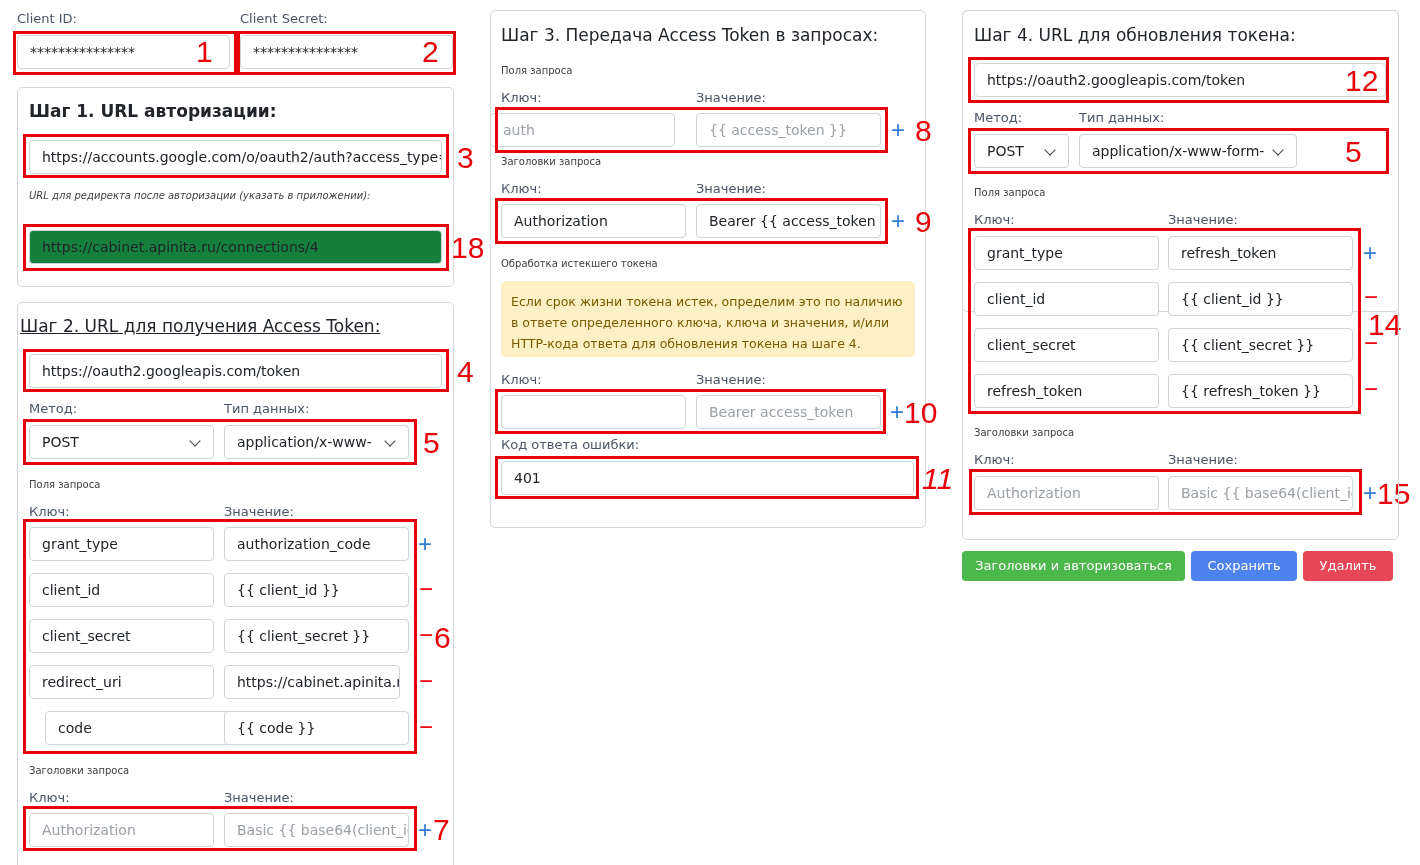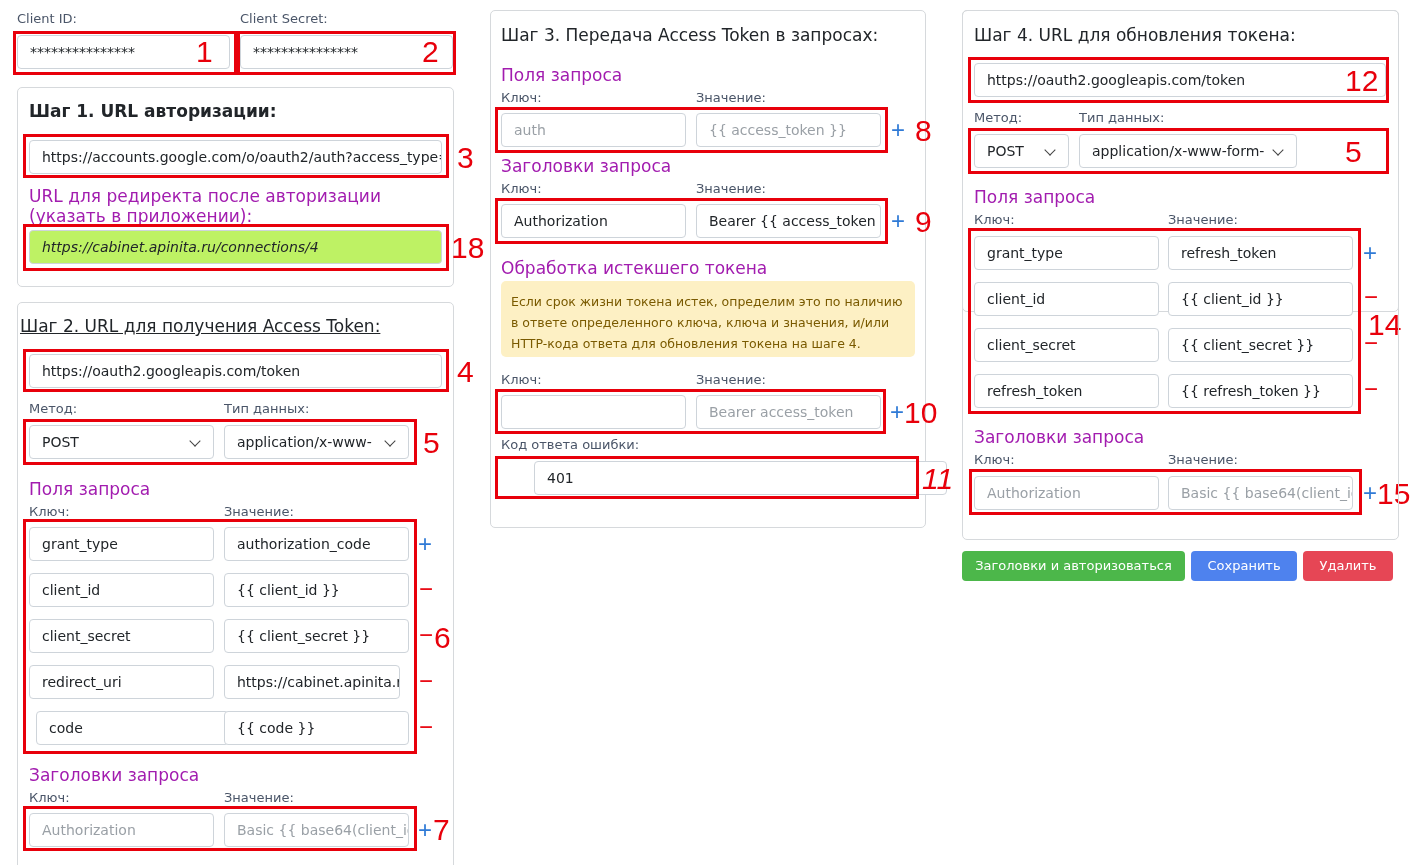--- a/index.html
+++ b/index.html
@@ -1,49 +1,49 @@
 <!DOCTYPE html>
 <html><head>
 <meta charset="utf-8">
 <style>
 *{box-sizing:border-box;margin:0;padding:0;}
 body{width:1420px;height:865px;background:#fff;font-family:"DejaVu Sans","Liberation Sans",sans-serif;color:#212529;position:relative;overflow:hidden;font-size:14px;}
 .lbl{position:absolute;font-size:13px;color:#4a5568;}
 .input{position:absolute;height:34px;border:1px solid #ced4da;border-radius:4px;background:#fff;font-size:14px;padding:0 12px;line-height:32px;white-space:nowrap;overflow:hidden;color:#212529;}
 .input.ph{color:#9aa0a6;}
-.input.ro{background:#bef264;font-style:italic;}
+.input.ro{background:#15803d;}
 .sel::after{content:"";position:absolute;right:14px;top:11px;width:7px;height:7px;border-right:1.5px solid #444;border-bottom:1.5px solid #444;transform:rotate(45deg);}
 .card{position:absolute;border:1px solid #d6d9dc;border-radius:5px;background:#fff;}
 .h{position:absolute;font-size:17px;color:#212529;}
 .red{position:absolute;border:3px solid #e8000b;}
 .num{position:absolute;color:#e8000b;font-family:"Liberation Sans",sans-serif;font-size:30px;line-height:30px;}
 .plus{position:absolute;color:#2f7ad6;font-size:24px;line-height:24px;font-family:"Liberation Sans",sans-serif;}
 .minus{position:absolute;color:#e8000b;font-size:24px;line-height:24px;font-family:"Liberation Sans",sans-serif;}
-.sub{position:absolute;font-size:17px;color:#a21caf;}
+.sub{position:absolute;font-size:10px;color:#404040;}
 .note{position:absolute;background:#fdf0c4;border-radius:5px;color:#7a5a00;font-size:12.5px;line-height:21px;padding:10px 10px;}
 .btn{position:absolute;height:30px;border-radius:4px;color:#fff;font-size:13px;text-align:center;line-height:30px;}
 </style>
 </head>
 <body>
 
 <div class="lbl" style="left:17px;top:11px;">Client ID:</div>
 <div class="input" style="left:17px;top:35px;width:213px;">***************</div>
 <div class="lbl" style="left:240px;top:11px;">Client Secret:</div>
 <div class="input" style="left:240px;top:35px;width:213px;">***************</div>
 <div class="red" style="left:13px;top:31px;width:224px;height:44px;"></div>
 <div class="red" style="left:237px;top:31px;width:219px;height:44px;"></div>
 <div class="num" style="left:196px;top:37px;">1</div>
 <div class="num" style="left:422px;top:37px;">2</div>
 
 <div class="card" style="left:17px;top:87px;width:437px;height:200px;"></div>
 <div class="h" style="left:29px;top:101px;font-weight:bold;">Шаг 1. URL авторизации:</div>
 <div class="input" style="left:29px;top:140px;width:413px;">https://accounts.google.com/o/oauth2/auth?access_type=o</div>
 <div class="red" style="left:23px;top:134px;width:426px;height:44px;"></div>
 <div class="num" style="left:457px;top:143px;">3</div>
-<div class="sub" style="left:29px;top:186px;width:400px;line-height:20px;">URL для редиректа после авторизации (указать в приложении):</div>
+<div class="sub" style="left:29px;top:186px;width:400px;line-height:20px;font-style:italic;">URL для редиректа после авторизации (указать в приложении):</div>
 <div class="input ro" style="left:29px;top:230px;width:413px;">https://cabinet.apinita.ru/connections/4</div>
 <div class="red" style="left:23px;top:224px;width:426px;height:47px;"></div>
 <div class="num" style="left:451px;top:233px;">18</div>
 
 <div class="card" style="left:17px;top:302px;width:437px;height:580px;"></div>
 <div class="h" style="left:20px;top:316px;text-decoration:underline;">Шаг 2. URL для получения Access Token:</div>
 <div class="input" style="left:29px;top:354px;width:413px;">https://oauth2.googleapis.com/token</div>
 <div class="red" style="left:23px;top:349px;width:426px;height:43px;"></div>
 <div class="num" style="left:457px;top:357px;">4</div>
 <div class="lbl" style="left:29px;top:401px;">Метод:</div>
@@ -61,41 +61,41 @@
 <div class="plus" style="left:418px;top:532px;">+</div>
 <div class="input" style="left:29px;top:573px;width:185px;">client_id</div>
 <div class="input" style="left:224px;top:573px;width:185px;">{{ client_id }}</div>
 <div class="minus" style="left:419px;top:577px;">−</div>
 <div class="input" style="left:29px;top:619px;width:185px;">client_secret</div>
 <div class="input" style="left:224px;top:619px;width:185px;">{{ client_secret }}</div>
 <div class="minus" style="left:419px;top:623px;">−</div>
 <div class="input" style="left:29px;top:665px;width:185px;">redirect_uri</div>
 <div class="input" style="left:224px;top:665px;width:176px;">https://cabinet.apinita.ru</div>
 <div class="minus" style="left:419px;top:669px;">−</div>
-<div class="input" style="left:36px;top:711px;width:193px;">code</div>
+<div class="input" style="left:45px;top:711px;width:193px;">code</div>
 <div class="input" style="left:224px;top:711px;width:185px;">{{ code }}</div>
 <div class="minus" style="left:419px;top:715px;">−</div>
 <div class="red" style="left:23px;top:519px;width:394px;height:235px;"></div>
 <div class="num" style="left:434px;top:623px;">6</div>
 
 <div class="sub" style="left:29px;top:765px;">Заголовки запроса</div>
 <div class="lbl" style="left:29px;top:790px;">Ключ:</div>
 <div class="lbl" style="left:224px;top:790px;">Значение:</div>
 <div class="input ph" style="left:29px;top:813px;width:185px;">Authorization</div>
 <div class="input ph" style="left:224px;top:813px;width:185px;">Basic {{ base64(client_id·</div>
 <div class="red" style="left:23px;top:806px;width:394px;height:45px;"></div>
 <div class="plus" style="left:418px;top:818px;">+</div>
 <div class="num" style="left:433px;top:815px;">7</div>
 
 <div class="card" style="left:490px;top:10px;width:436px;height:518px;"></div>
 <div class="h" style="left:501px;top:25px;">Шаг 3. Передача Access Token в запросах:</div>
 <div class="sub" style="left:501px;top:65px;">Поля запроса</div>
 <div class="lbl" style="left:501px;top:90px;">Ключ:</div>
 <div class="lbl" style="left:696px;top:90px;">Значение:</div>
-<div class="input ph" style="left:501px;top:113px;width:185px;">auth</div>
+<div class="input ph" style="left:490px;top:113px;width:185px;">auth</div>
 <div class="input ph" style="left:696px;top:113px;width:185px;">{{ access_token }}</div>
 <div class="red" style="left:495px;top:107px;width:393px;height:46px;"></div>
 <div class="plus" style="left:891px;top:118px;">+</div>
 <div class="num" style="left:915px;top:116px;">8</div>
 
 <div class="sub" style="left:501px;top:156px;">Заголовки запроса</div>
 <div class="lbl" style="left:501px;top:181px;">Ключ:</div>
 <div class="lbl" style="left:696px;top:181px;">Значение:</div>
 <div class="input" style="left:501px;top:204px;width:185px;">Authorization</div>
 <div class="input" style="left:696px;top:204px;width:185px;">Bearer {{ access_token }}</div>
@@ -107,21 +107,21 @@
 <div class="note" style="left:501px;top:281px;width:414px;height:76px;">Если срок жизни токена истек, определим это по наличию в ответе определенного ключа, ключа и значения, и/или HTTP-кода ответа для обновления токена на шаге 4.</div>
 <div class="lbl" style="left:501px;top:372px;">Ключ:</div>
 <div class="lbl" style="left:696px;top:372px;">Значение:</div>
 <div class="input" style="left:501px;top:395px;width:185px;"></div>
 <div class="input ph" style="left:696px;top:395px;width:185px;">Bearer access_token</div>
 <div class="red" style="left:495px;top:389px;width:391px;height:45px;"></div>
 <div class="plus" style="left:890px;top:400px;">+</div>
 <div class="num" style="left:904px;top:398px;">10</div>
 
 <div class="lbl" style="left:501px;top:437px;">Код ответа ошибки:</div>
-<div class="input" style="left:501px;top:461px;width:413px;margin-left:33px;">401</div>
+<div class="input" style="left:501px;top:461px;width:413px;">401</div>
 <div class="red" style="left:495px;top:456px;width:424px;height:43px;"></div>
 <div class="num" style="left:922px;top:464px;font-style:italic;">11</div>
 
 <div class="card" style="left:962px;top:10px;width:437px;height:302px;"></div>
 <div class="h" style="left:974px;top:25px;">Шаг 4. URL для обновления токена:</div>
 <div class="input" style="left:974px;top:63px;width:412px;">https://oauth2.googleapis.com/token</div>
 <div class="red" style="left:968px;top:57px;width:421px;height:46px;"></div>
 <div class="num" style="left:1345px;top:66px;">12</div>
 <div class="lbl" style="left:974px;top:110px;">Метод:</div>
 <div class="lbl" style="left:1079px;top:110px;">Тип данных:</div>

